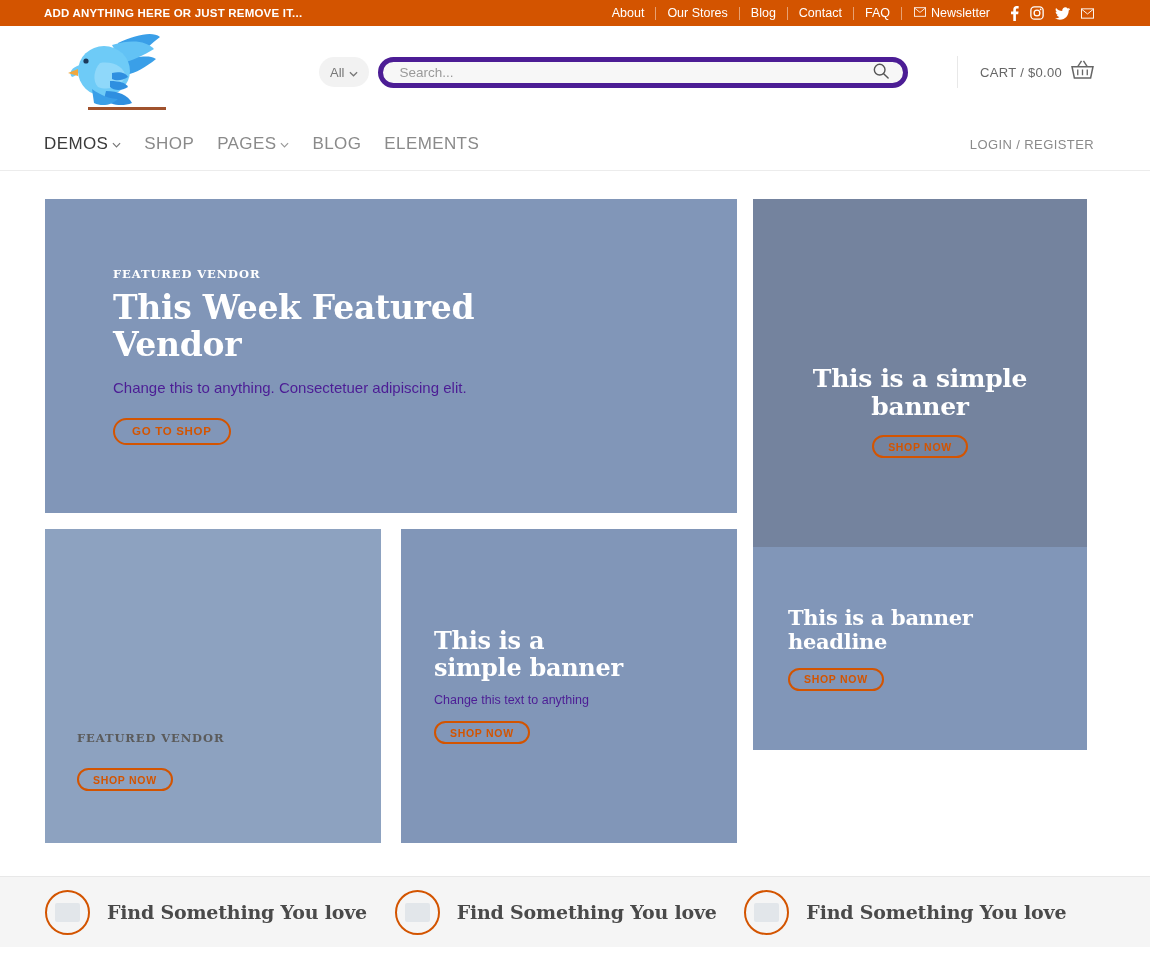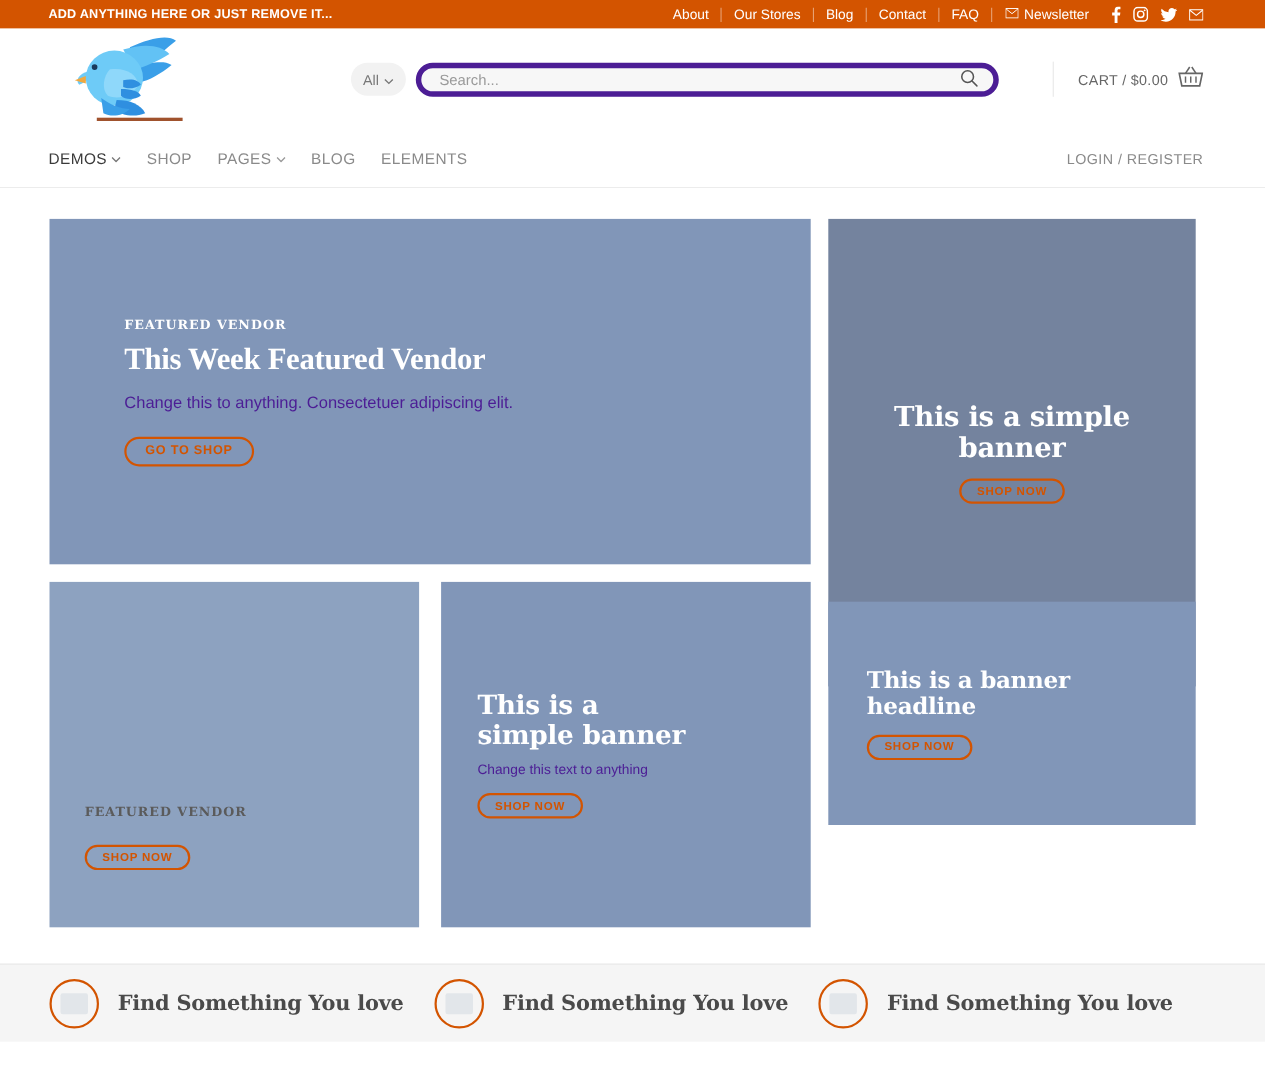--- a/index.html
+++ b/index.html
@@ -156,21 +156,21 @@
     align-items: center;
     padding: 0 56px 0 44px;
     border-bottom: 1px solid #ececec;
     background: #fff;
   }
   .nav-list { display: flex; align-items: center; gap: 23px; }
   .nav-item {
     display: flex;
     align-items: center;
     gap: 4px;
-    font-size: 14px;
+    font-size: 17px;
     letter-spacing: .4px;
     color: #8a8a8a;
     text-decoration: none;
     cursor: pointer;
     white-space: nowrap;
   }
   .nav-item.active { color: #3a3a3a; }
   .nav-caret { font-size: 9px; position: relative; top: 1px; }
   .nav-right {
     margin-left: auto;
@@ -232,21 +232,21 @@
   .eyebrow.dark { color: #5b5b5b; }
 
   .b-title {
     font-family: "DejaVu Serif", serif;
     font-weight: bold;
     color: #ffffff;
     line-height: 1.12;
     letter-spacing: -.3px;
   }
   .b-title.dark { color: #565656; }
-  .size-xl { font-size: 28px; font-family: Liberation Serif, serif; }
+  .size-xl { font-size: 33px; }
   .size-lg { font-size: 25px; }
   .size-md { font-size: 24px; }
   .size-sm { font-size: 21px; }
 
   .b-sub {
     font-size: 15px;
     color: #4c1d95;
     margin-top: 15px;
   }
   .b-sub.small { font-size: 12.5px; margin-top: 12px; }

